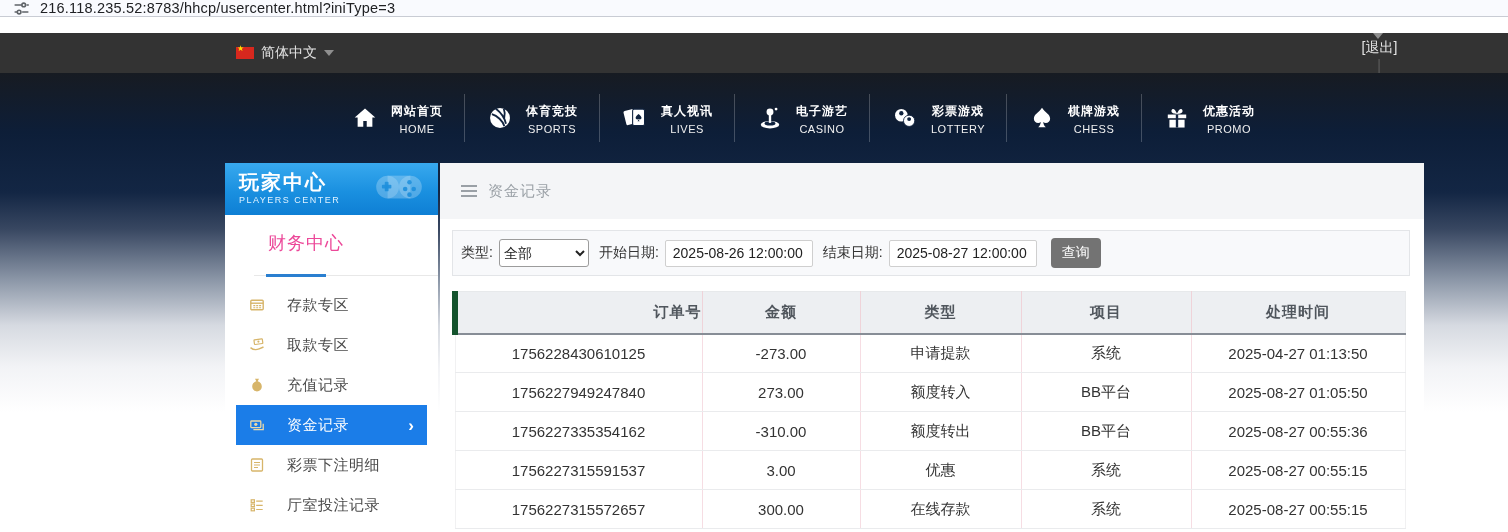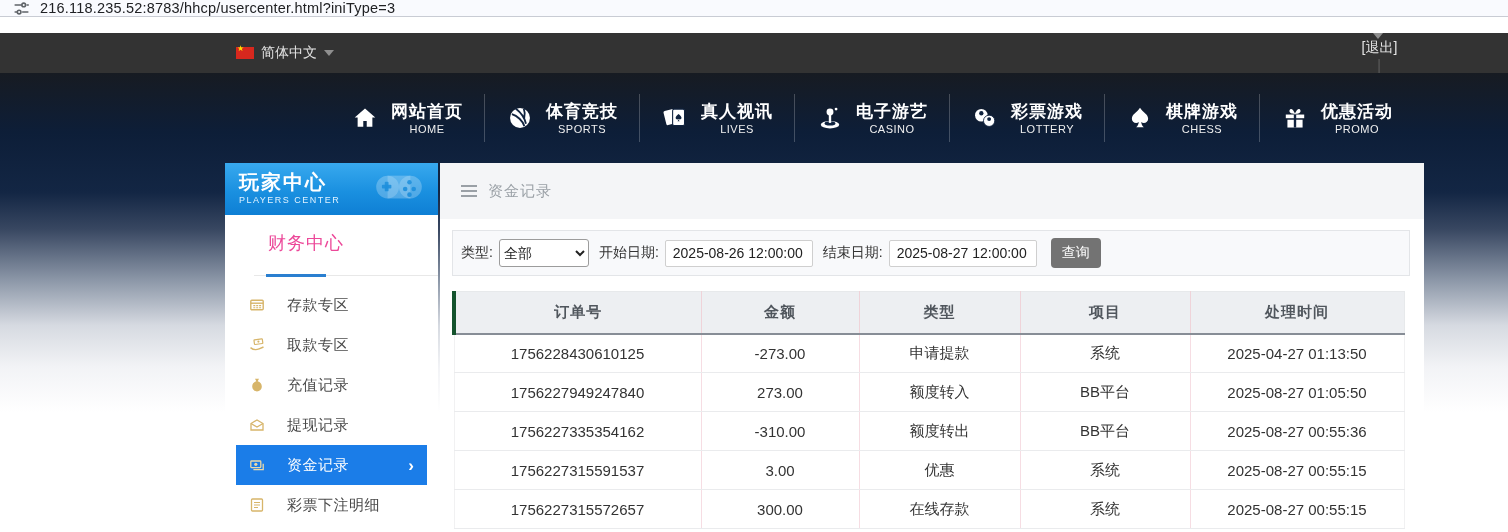--- a/index.html
+++ b/index.html
@@ -32,21 +32,21 @@
   
   .page-area { position:absolute; top:73px; left:0; right:0; bottom:0;
     background:linear-gradient(180deg,#171b22 0%,#0d1e38 13%,#132644 26%,#384761 34%,#8b96a7 45%,#d6dae1 55%,#f2f3f6 64%,#ffffff 74%,#ffffff 100%); }
 
   
   .main-nav { position:absolute; left:330px; top:85px; height:66px; display:flex; align-items:center; }
   .nav-item { display:flex; align-items:center; padding:0 21px; height:48px; cursor:pointer; }
   .nav-item + .nav-item { border-left:1px solid rgba(255,255,255,.22); }
   .nav-icon { width:27px; height:27px; margin-right:13px; display:flex; align-items:center; justify-content:center; }
   .nav-txt { display:flex; flex-direction:column; align-items:center; }
-  .nav-zh { color:#ffffff; font-size:17px; font-weight:bold; letter-spacing:1px; line-height:21px; }
+  .nav-zh { color:#ffffff; font-size:12px; font-weight:bold; letter-spacing:1px; line-height:21px; }
   .nav-en { color:#f0f0f0; font-size:11px; letter-spacing:.5px; line-height:14px; }
 
   
   .sidebar { position:absolute; left:225px; top:163px; width:213px; bottom:0; background:#fff; }
   .sidebar-header { height:52px; background:linear-gradient(180deg,#38a9ee 0%,#1a90e0 55%,#0e7fd4 100%); padding:7px 0 0 14px; position:relative; overflow:hidden; }
   .sidebar-title-zh { color:#fff; font-size:20px; font-weight:bold; letter-spacing:2px; line-height:24px; }
   .sidebar-title-en { color:#dff2ff; font-size:9px; letter-spacing:1.5px; line-height:12px; }
   .gamepad { position:absolute; right:8px; top:6px; opacity:.55; }
   .sidebar-section { padding:16px 14px 20px 14px; font-size:18px; color:#ec4899; border-bottom:1px solid #e8e8e8; position:relative; letter-spacing:1px;margin-left:29px; }
   .sidebar-section::after { content:""; position:absolute; left:12px; bottom:-2px; width:60px; height:3px; background:#2a7fd0; }
@@ -67,21 +67,21 @@
 
   .filter-bar { margin:11px 14px 0 12px; height:46px; border:1px solid #e3e5e8; background:#f8f9fb; display:flex; align-items:center; padding-left:8px; font-size:14px; color:#333; }
   .f-label { margin-right:6px; }
   .type-select { width:90px; height:28px; font-size:14px; color:#222; background:#fff; border:1px solid #9c9c9c; border-radius:3px; margin-right:10px; font-family:inherit; }
   .date-input { width:148px; height:27px; border:1px solid #cfcfcf; border-radius:2px; padding:0 7px; font-size:14px; color:#222; background:#fff; margin-right:10px; font-family:inherit; }
   .search-btn { margin-left:4px; width:50px; height:30px; background:#737373; color:#fff; border:none; border-radius:4px; font-size:14px; cursor:pointer; font-family:inherit; }
 
   .data-table { margin:15px 14px 0 12px; border-collapse:collapse; table-layout:fixed; width:950px; font-size:15px; }
   .data-table th { height:42px; background:#edeff2; color:#50565d; font-weight:bold; letter-spacing:1px;
     border-top:1px solid #e7e9eb; border-bottom:2px solid #878d96; border-right:1px solid #efd3d9; text-align:center; }
-  .data-table th:first-child { border-left:4px solid #14532d; }
+  .data-table th:first-child { border-left:6px solid #14532d;text-align:right; }
   .data-table th:last-child  { border-right:1px solid #e7e9eb; }
   .data-table td { height:39px; text-align:center; color:#333; background:#fff;
     border-bottom:1px solid #eaebed; border-right:1px solid #f6dde3; }
   .data-table td:first-child { border-left:1px solid #f1f1f2; }
   .data-table td:last-child  { border-right:1px solid #f1f1f2; }
 </style>
 </head>
 <body>
 
 <div class="browser-bar">
@@ -256,29 +256,20 @@
         <span class="mi-label">取款专区</span>
       </div>
       <div class="menu-item">
         <span class="mi-icon icon-slot">
           <svg viewBox="0 0 16 16" width="16" height="16" fill="currentColor">
             <path d="M6 1.8h4L8.7 4.2c2.6.9 4.1 2.9 4.1 5.3 0 2.7-2.1 4.9-4.8 4.9S3.2 12.2 3.2 9.5c0-2.4 1.5-4.4 4.1-5.3z"></path>
           </svg>
         </span>
         <span class="mi-label">充值记录</span>
       </div>
-      <div class="menu-item">
-        <span class="mi-icon icon-slot">
-          <svg viewBox="0 0 16 16" width="16" height="16">
-            <path d="M2 6.5 8 3l6 3.5V13H2z" fill="none" stroke="currentColor" stroke-width="1.3"></path>
-            <path d="M2 6.5l6 3.5 6-3.5" fill="none" stroke="currentColor" stroke-width="1.3"></path>
-          </svg>
-        </span>
-        <span class="mi-label">提现记录</span>
-      </div>
       <div class="menu-item active">
         <span class="mi-icon icon-slot">
           <svg viewBox="0 0 16 16" width="16" height="16">
             <rect x="1.8" y="4" width="10" height="6.6" rx="0.8" fill="none" stroke="currentColor" stroke-width="1.3"></rect>
             <circle cx="6.8" cy="7.3" r="1.6" fill="currentColor"></circle>
             <path d="M4.4 12.6h9.8V6.8" fill="none" stroke="currentColor" stroke-width="1.3"></path>
           </svg>
         </span>
         <span class="mi-label">资金记录</span>
         <span class="mi-chevron">›</span>

